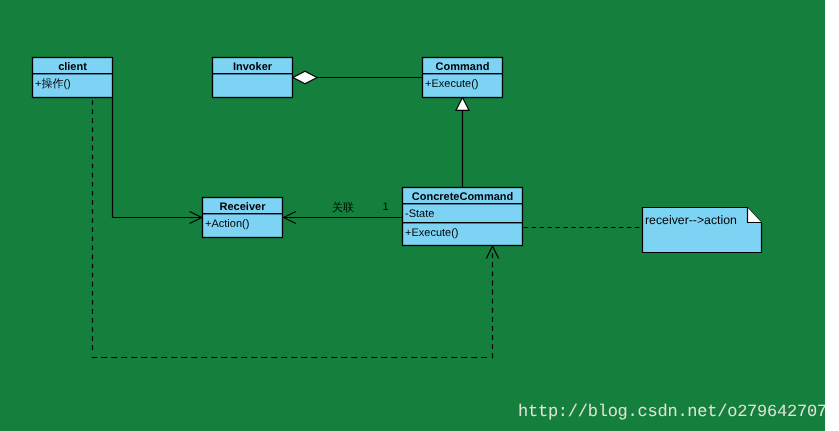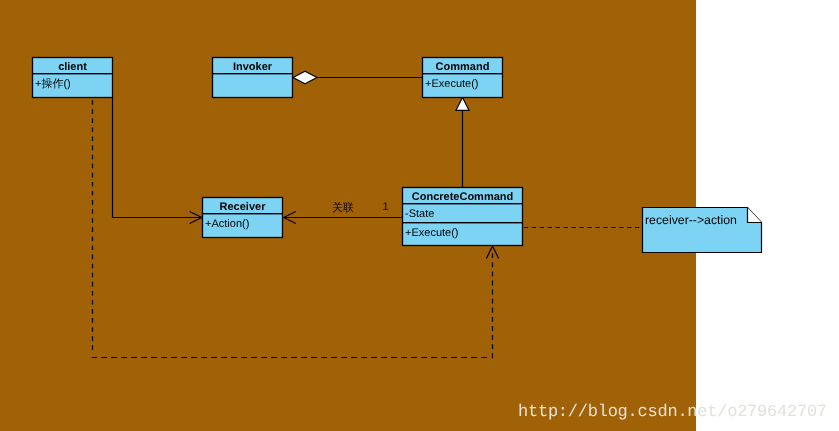--- a/index.html
+++ b/index.html
@@ -1,21 +1,21 @@
 <!DOCTYPE html>
 <html><head>
 <meta charset="utf-8">
 <title>Command Pattern UML Class Diagram</title>
 <style>
   html,body{margin:0;padding:0;background:#ffffff;}
   body{width:839px;height:431px;overflow:hidden;
        font-family:"Liberation Sans",sans-serif;
        -webkit-font-smoothing:antialiased;
        text-rendering:geometricPrecision;}
-  #canvas{position:relative;width:696px;height:431px;background:#a16207;}
+  #canvas{position:relative;width:825px;height:431px;background:#15803d;}
   svg text{paint-order:fill;}
   #diagram-svg{position:absolute;left:0;top:0;display:block;}
   .cls-title{font-family:"Liberation Sans",sans-serif;font-size:11px;font-weight:bold;fill:#000;}
   .cls-member{font-family:"Liberation Sans",sans-serif;font-size:11px;font-weight:normal;fill:#000;}
   .note-text{font-family:"Liberation Sans",sans-serif;font-size:12.3px;font-weight:normal;fill:#000;}
   .edge-label{font-family:"Liberation Sans",sans-serif;font-size:11px;font-weight:normal;fill:#000;}
   #watermark{position:absolute;left:518px;top:412.5px;
        font-family:"Liberation Mono",monospace;font-size:17px;letter-spacing:-0.24px;
        line-height:0;color:#e3e1d8;white-space:nowrap;}
 </style>

